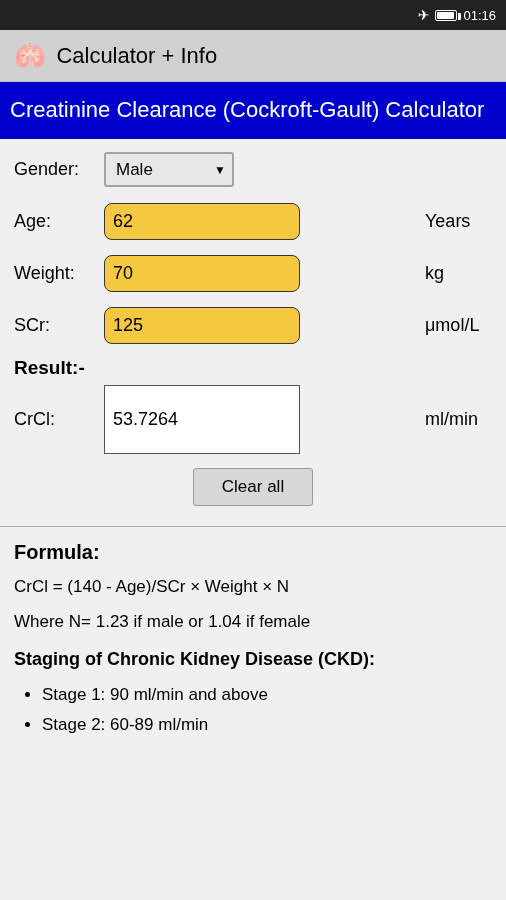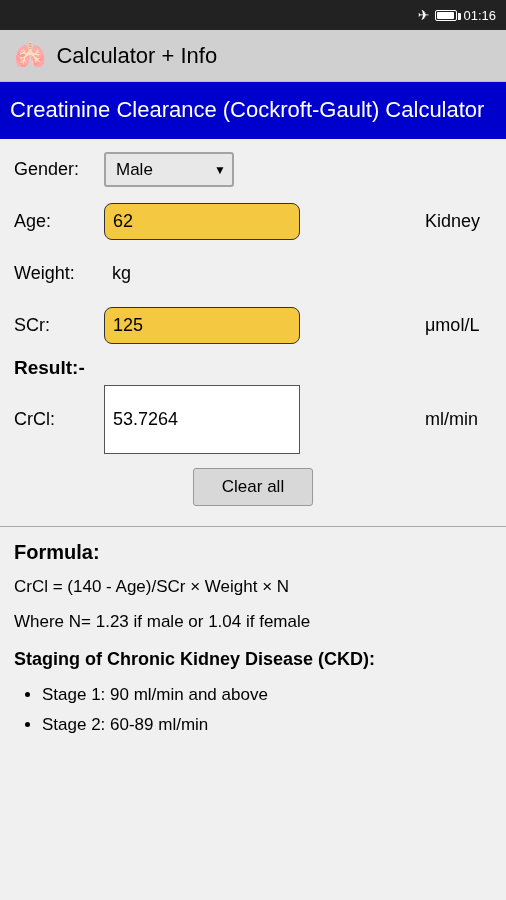--- a/index.html
+++ b/index.html
@@ -264,25 +264,28 @@
         </select>
       </div>
     </div>
   </div>
 
   <div class="form-row">
     <span class="form-label">Age:</span>
     <div class="form-input-area">
       <input type="number" class="yellow-input" value="62" style="">
     </div>
-    <span class="form-unit">Kidney</span>
+    <span class="form-unit">Years</span>
   </div>
 
   <div class="form-row">
     <span class="form-label">Weight:</span>
+    <div class="form-input-area">
+      <input type="number" class="yellow-input" value="70" style="">
+    </div>
     <span class="form-unit">kg</span>
   </div>
 
   <div class="form-row">
     <span class="form-label">SCr:</span>
     <div class="form-input-area">
       <input type="number" class="yellow-input" value="125" style="">
     </div>
     <span class="form-unit">μmol/L</span>
   </div>

